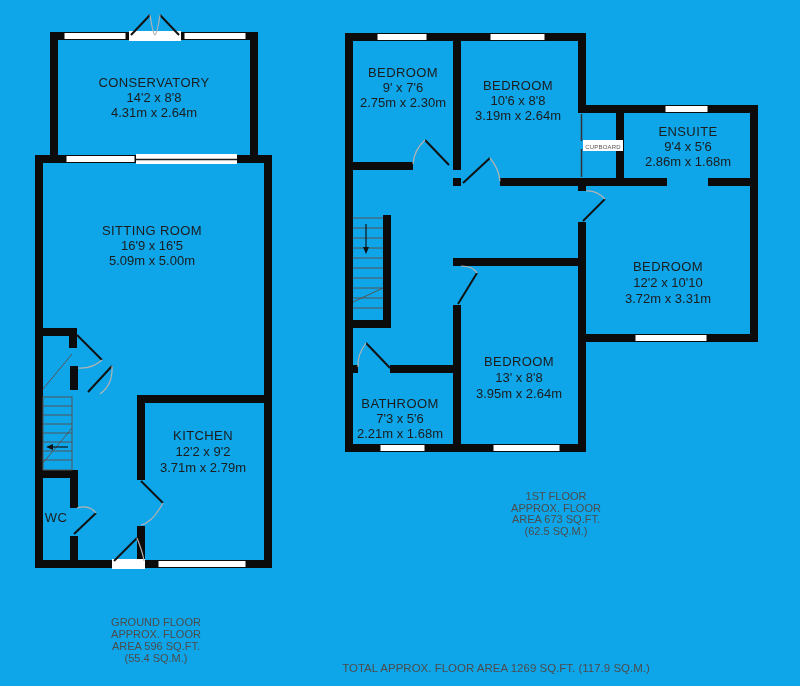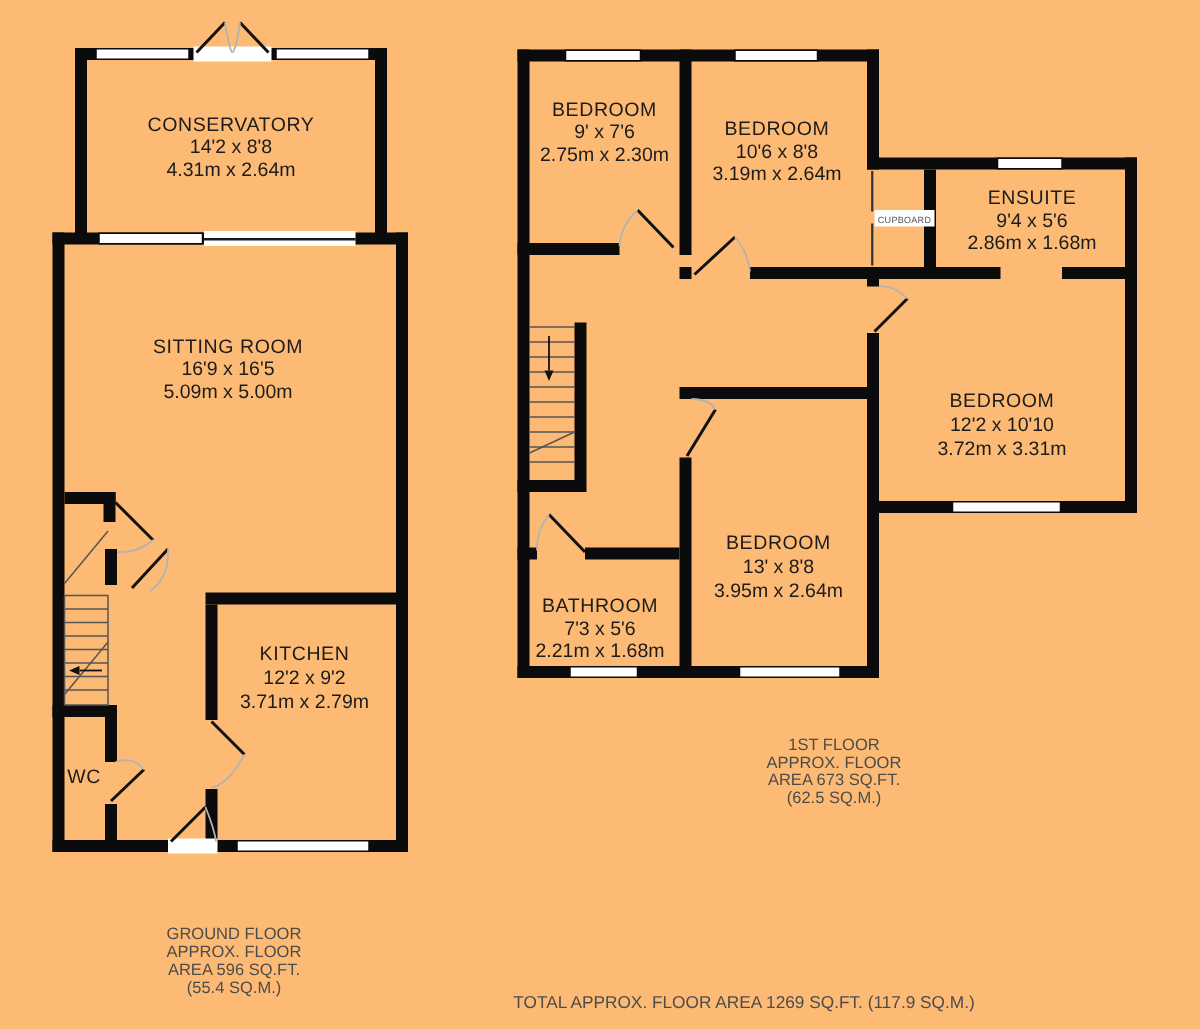--- a/index.html
+++ b/index.html
@@ -1,16 +1,16 @@
 <!DOCTYPE html>
 <html><head>
 <meta charset="utf-8">
 <style>
   html,body{margin:0;padding:0;background:#ffffff;}
-  #canvas{position:relative;width:800px;height:686px;background:#fdba74;overflow:hidden;}
+  #canvas{position:relative;width:800px;height:686px;background:#0ea5e9;overflow:hidden;}
   svg{display:block;}
   text{font-family:"Liberation Sans", sans-serif;fill:#1c1c1c;}
   .room-name{font-size:13px;letter-spacing:.4px;}
   .room-dim{font-size:13px;}
   .floor-note{font-size:11px;fill:#4c4c4c;}
   .total-note{font-size:11.5px;fill:#4c4c4c;}
   .tiny-label{font-size:6px;fill:#555555;letter-spacing:.2px;}
   .wall{fill:#0b0b0b;}
   .opening{fill:#ffffff;}
   .win{fill:#ffffff;stroke:#0b0b0b;stroke-width:1;}

